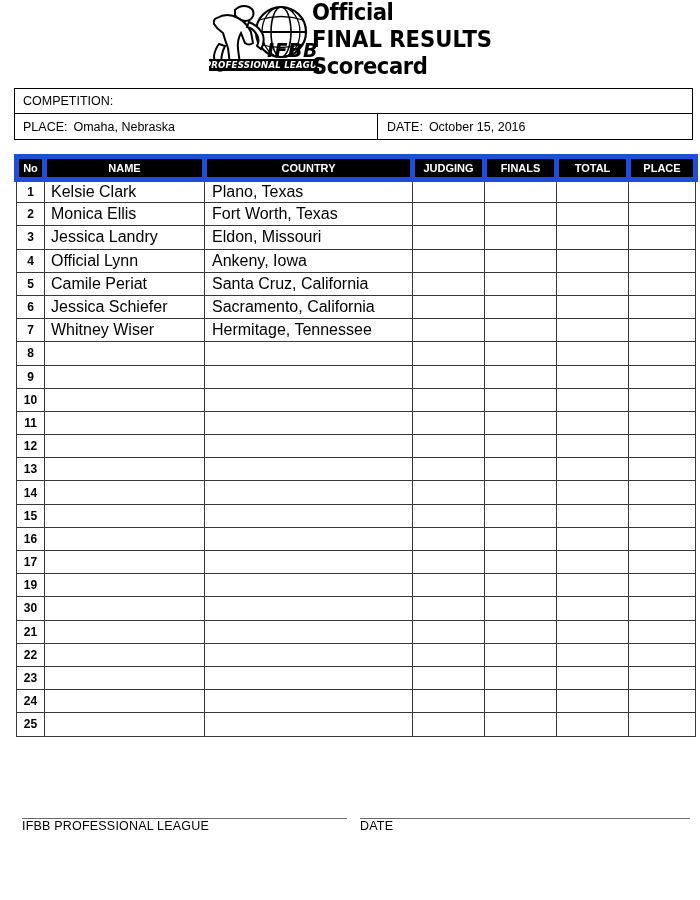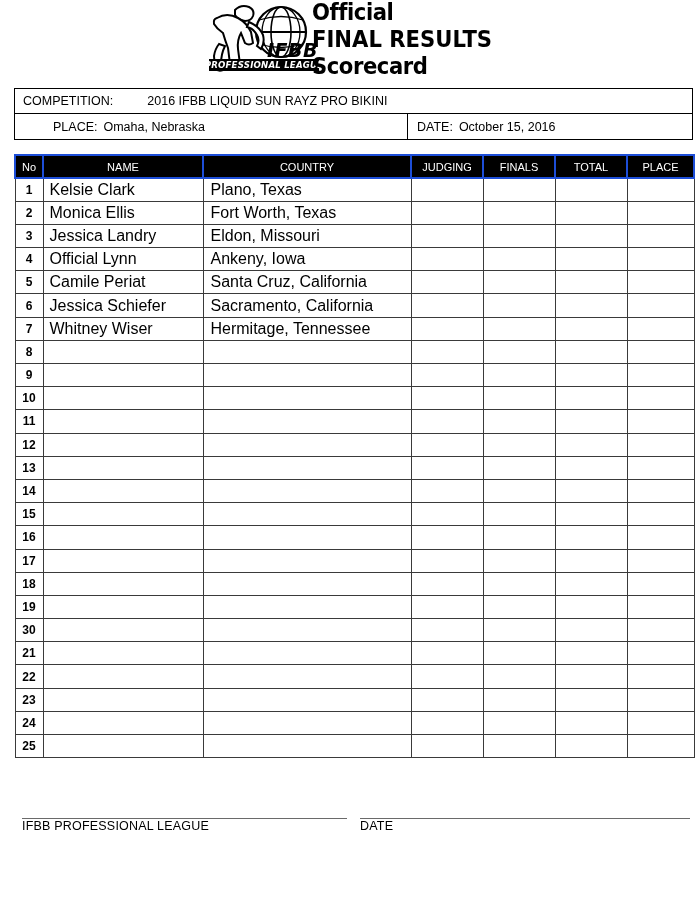--- a/index.html
+++ b/index.html
@@ -70,22 +70,22 @@
   }
   .info-row.top { border-bottom: 1.5px solid #000; }
   .info-cell {
     display: flex;
     align-items: center;
     padding-left: 8px;
     font-size: 12.5px;
     box-sizing: border-box;
     white-space: nowrap;
   }
-  .info-cell.full { width: 100%; gap: 28px; }
-  .info-cell.place { width: 363px; border-right: 1.5px solid #000; margin-left: 30px; }
+  .info-cell.full { width: 100%; }
+  .info-cell.place { width: 363px; border-right: 1.5px solid #000; }
   .info-cell.date  { flex: 1; padding-left: 9px; text-align: right; }
   .info-label { margin-right: 6px; }
 
   
   .sheet {
     position: absolute;
     left: 14px;
     top: 154px;
     width: 679px;
     border-collapse: collapse;
@@ -93,23 +93,23 @@
   }
   .sheet th, .sheet td {
     border: 1px solid #3a3a3a;
     box-sizing: border-box;
     padding: 0;
   }
   .sheet thead th {
     background: #000000;
     color: #ffffff;
     font-size: 11px;
-    font-weight: normal;
+    font-weight: bold;
     height: 23px;
-    border: 2px solid #1d4ed8;
+    border: 5px solid #1d4ed8;
     text-align: center;
     vertical-align: middle;
   }
   .sheet thead th.c-no { font-size: 11px; }
   .sheet tbody td { height: 23.2px; }
   .c-no      { width: 28px; }
   .c-name    { width: 160px; }
   .c-country { width: 208px; margin-top: 8px; }
   .c-judging { width: 72px; }
   .c-finals  { width: 72px; }
@@ -192,21 +192,20 @@
     <span class="title-line title-1">Official</span>
     <span class="title-line title-2">FINAL RESULTS</span>
     <span class="title-line title-3">Scorecard</span>
   </div>
 </div>
 
 <div class="info-box">
   <div class="info-row top">
     <div class="info-cell full">
       <span class="info-label">COMPETITION:</span>
-      <span>2016 IFBB LIQUID SUN RAYZ PRO BIKINI</span>
     </div>
   </div>
   <div class="info-row">
     <div class="info-cell place">
       <span class="info-label">PLACE:</span>
       <span>Omaha, Nebraska</span>
     </div>
     <div class="info-cell date">
       <span class="info-label">DATE:</span>
       <span>October 15, 2016</span>
@@ -374,29 +373,20 @@
       <tr>
         <td class="cell-no c-no">17</td>
         <td class="cell-name c-name"></td>
         <td class="cell-country c-country"></td>
         <td class="cell-score c-judging"></td>
         <td class="cell-score c-finals"></td>
         <td class="cell-score c-total"></td>
         <td class="cell-score c-place"></td>
       </tr>
       <tr>
-        <td class="cell-no c-no">18</td>
-        <td class="cell-name c-name"></td>
-        <td class="cell-country c-country"></td>
-        <td class="cell-score c-judging"></td>
-        <td class="cell-score c-finals"></td>
-        <td class="cell-score c-total"></td>
-        <td class="cell-score c-place"></td>
-      </tr>
-      <tr>
         <td class="cell-no c-no">19</td>
         <td class="cell-name c-name"></td>
         <td class="cell-country c-country"></td>
         <td class="cell-score c-judging"></td>
         <td class="cell-score c-finals"></td>
         <td class="cell-score c-total"></td>
         <td class="cell-score c-place"></td>
       </tr>
       <tr>
         <td class="cell-no c-no">30</td>

